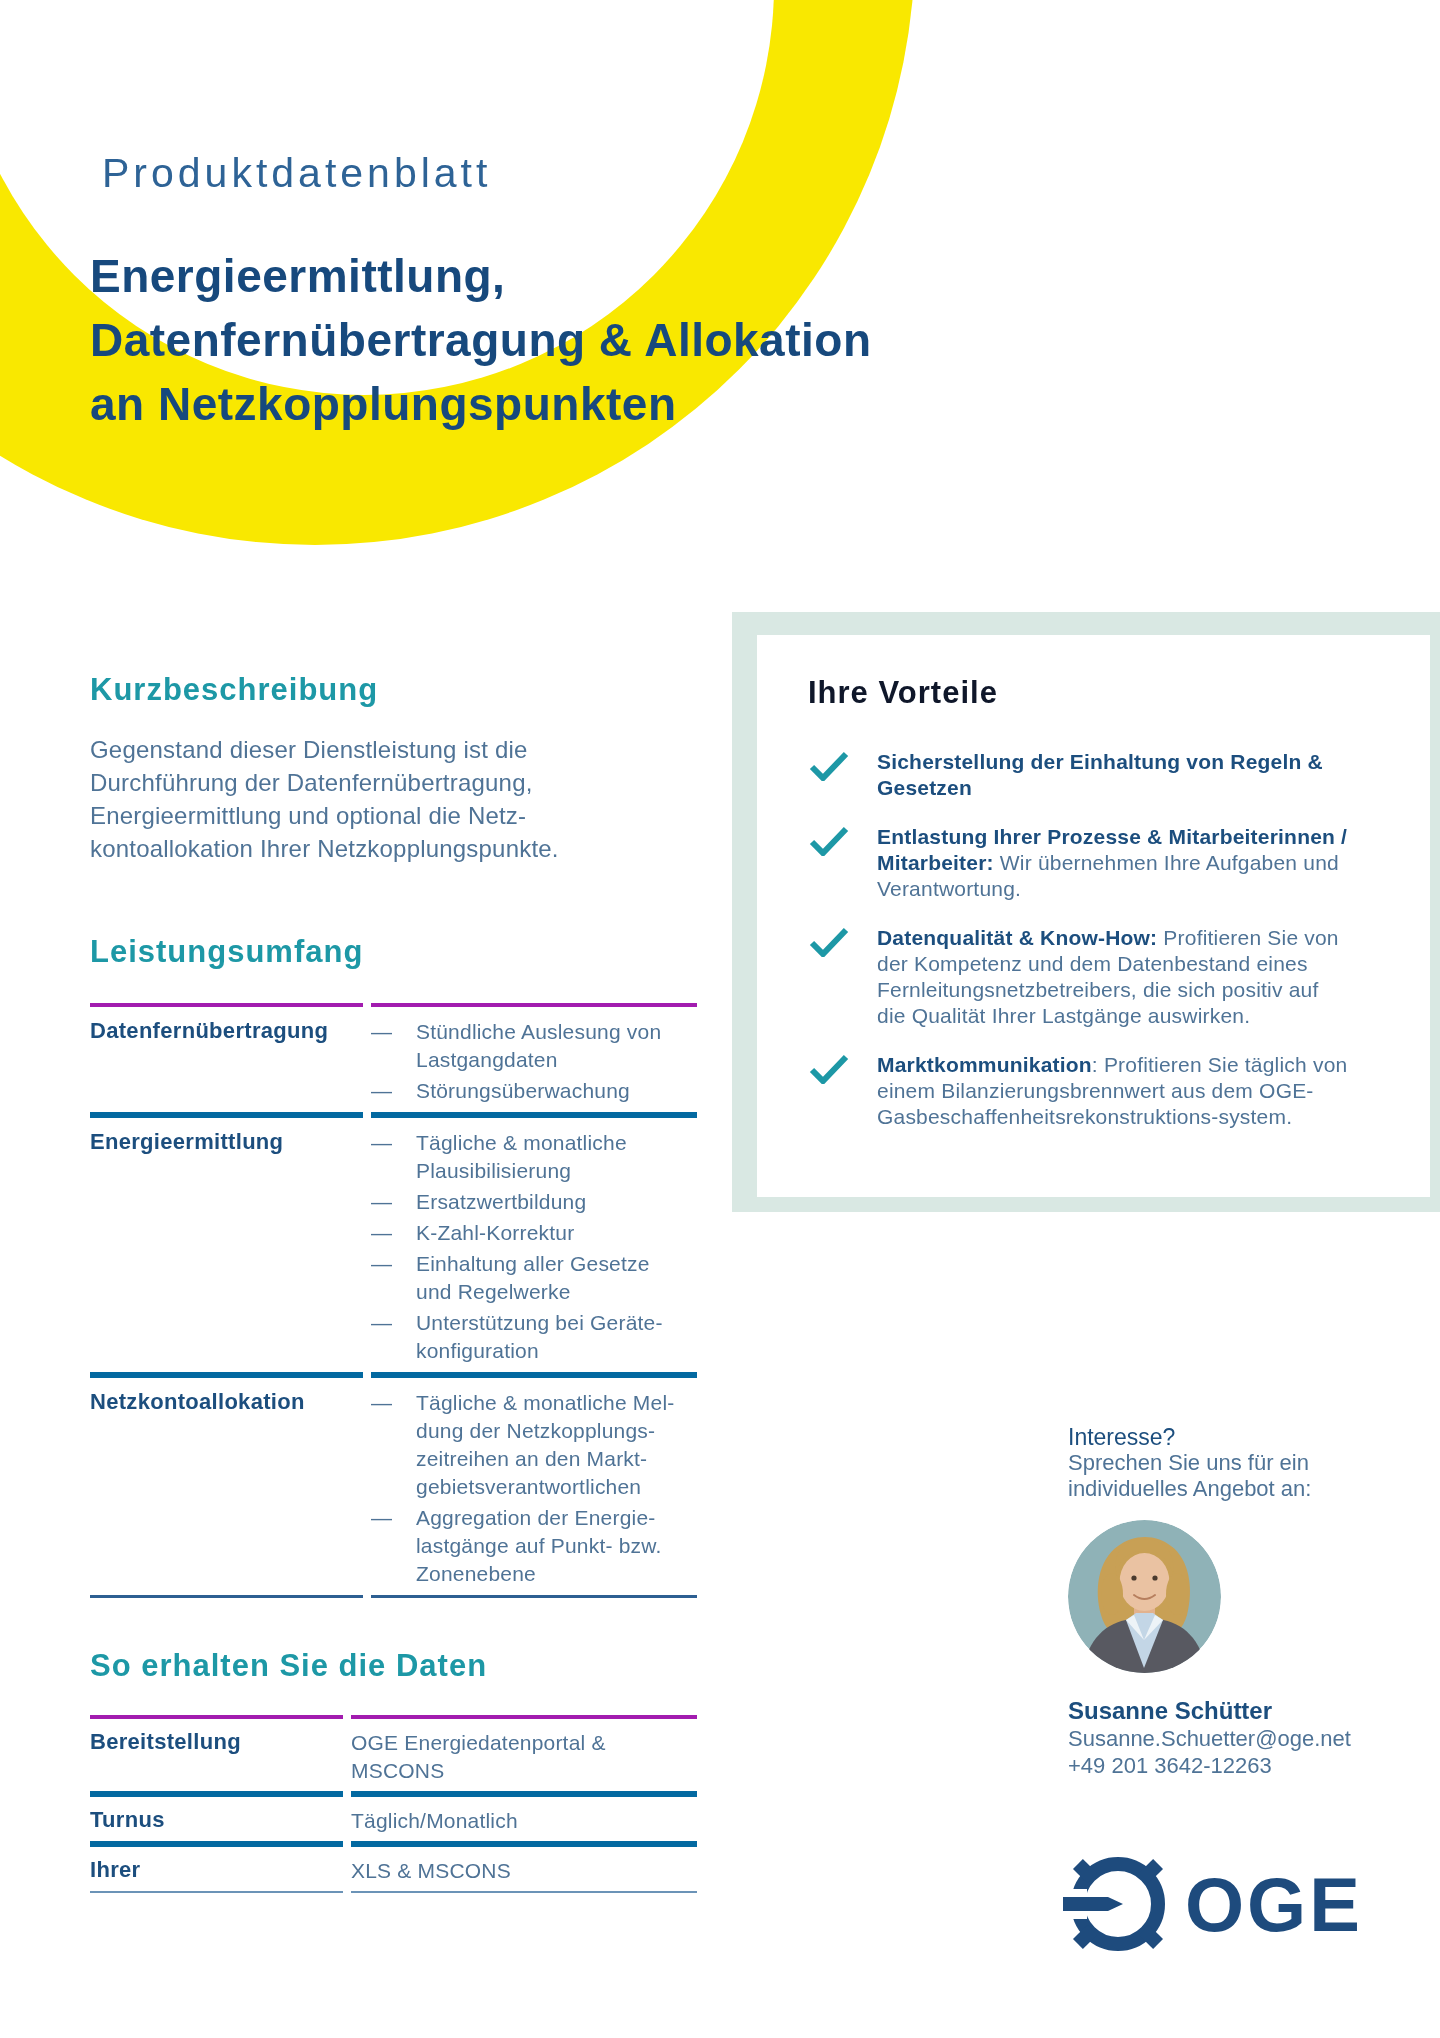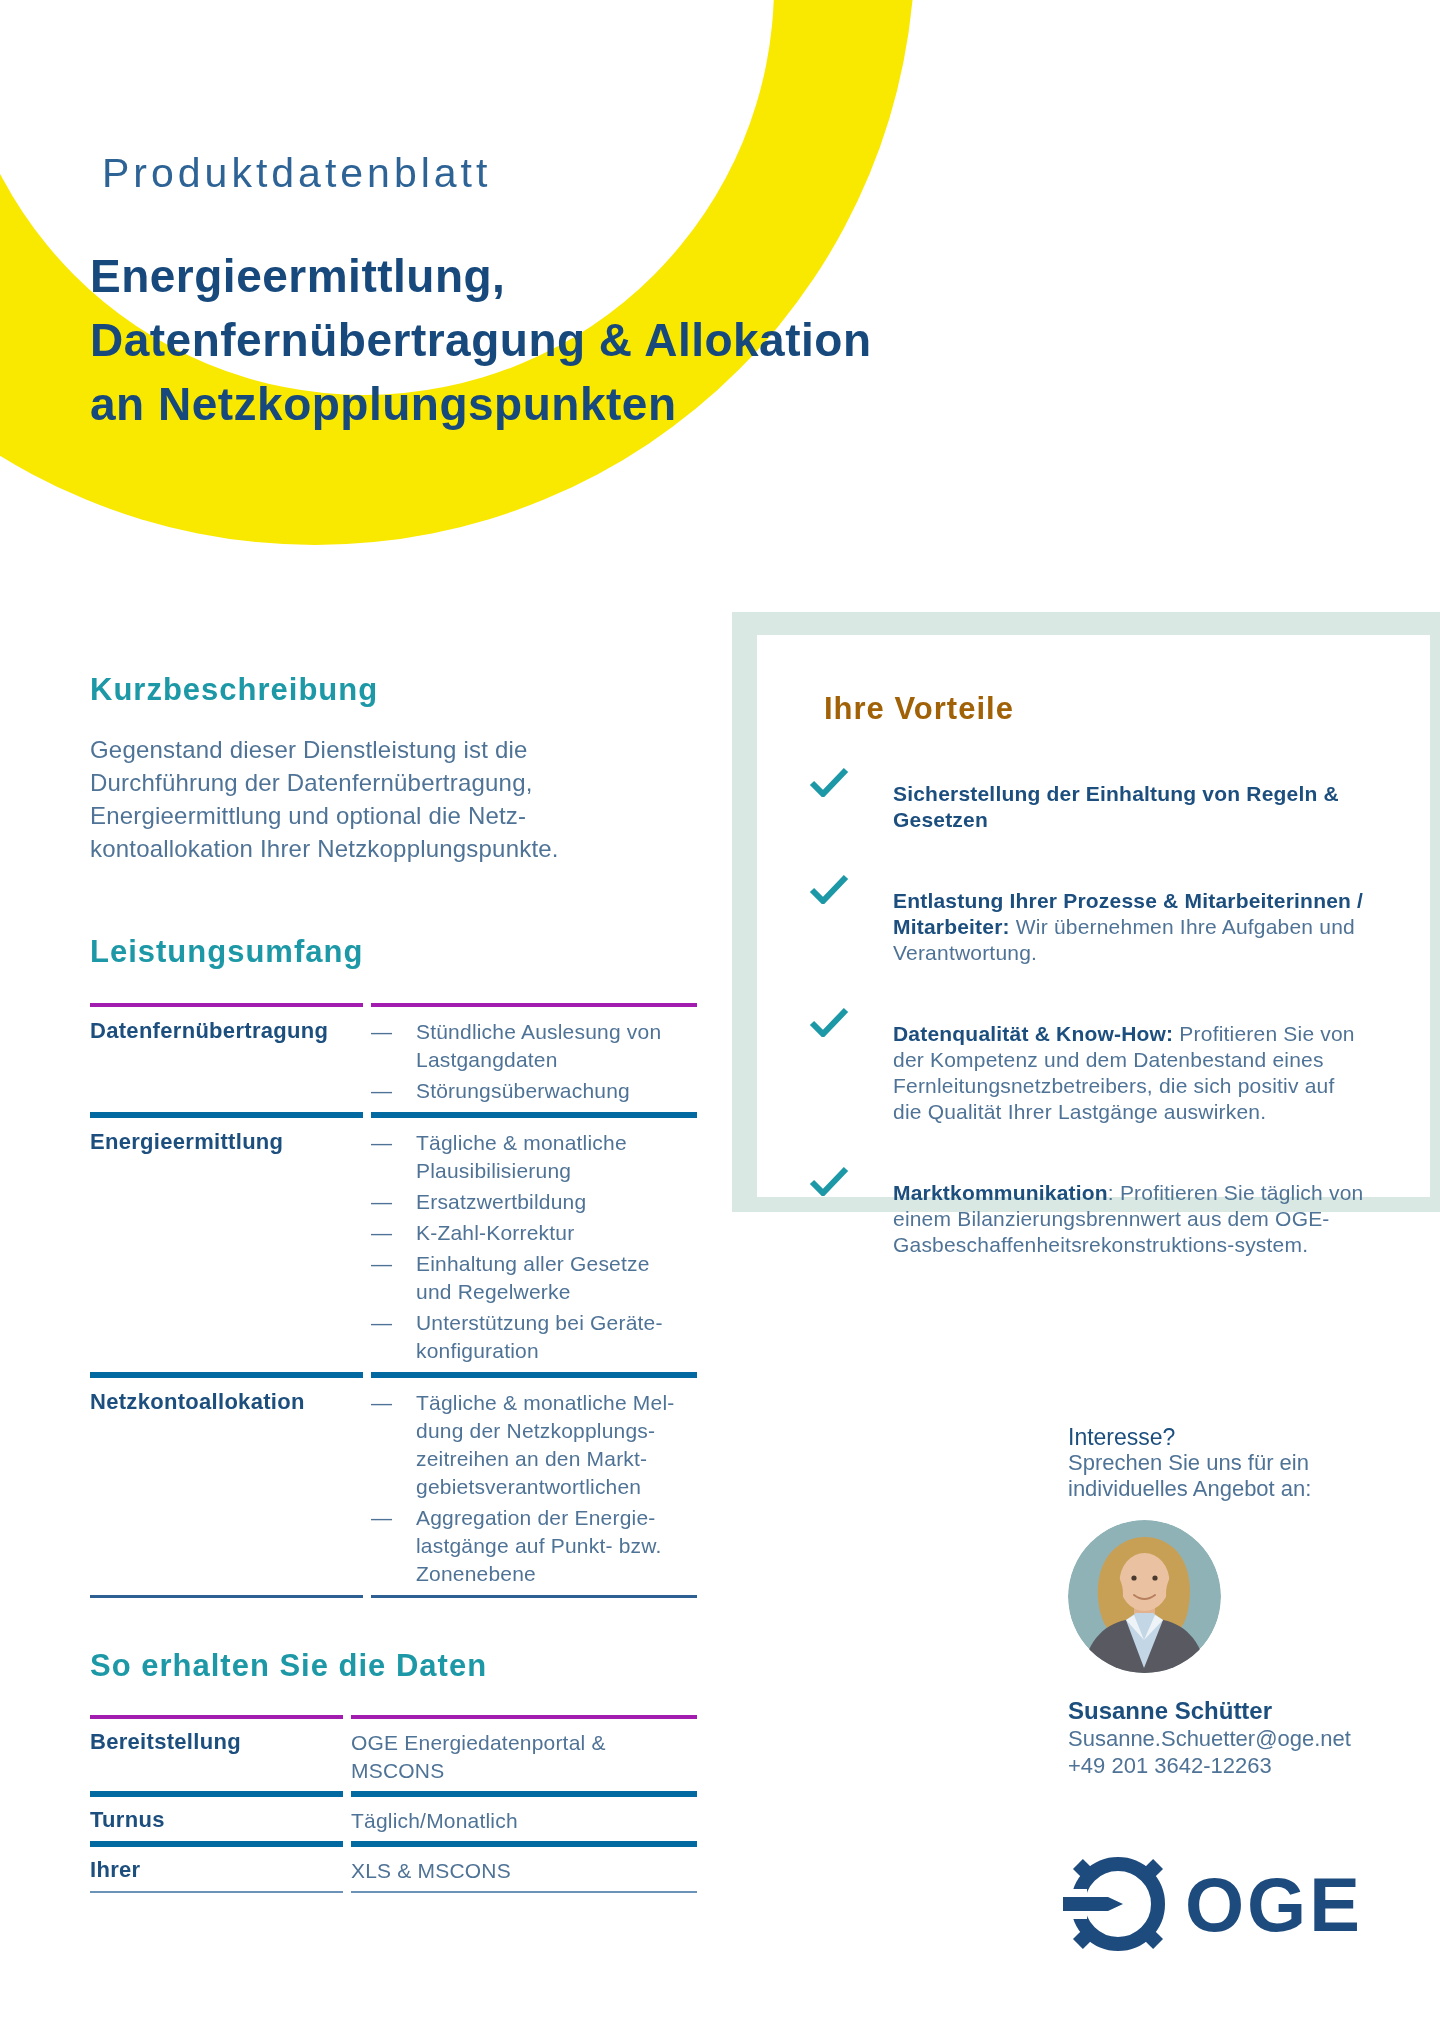--- a/index.html
+++ b/index.html
@@ -42,25 +42,25 @@
   .titem:last-child { margin-bottom:0; }
   .tdash { width:45px; flex:none; font-size:21px; line-height:28px; color:#4F7396; }
   .tlines, .tvalue { font-size:21px; line-height:28px; color:#4F7396; letter-spacing:0.2px; }
 
   
   .panel { position:absolute; left:732px; top:612px; width:708px; height:600px; background:#D9E8E3; }
   .panel-inner {
     position:absolute; left:25px; top:23px; right:10px; bottom:15px; background:#ffffff;
     box-sizing:border-box; padding:40px 0 0 51px;
   }
-  .panel-inner .ph { margin:16px; font-size:31px; font-weight:700; color:#a16207; letter-spacing:1px; }
+  .panel-inner .ph { margin:0; font-size:31px; font-weight:700; color:#0f172a; letter-spacing:1px; }
   .benefits { margin-top:38px; }
   .benefit { display:flex; margin-bottom:23px; }
   .benefit .chk { flex:none; margin:2px 27px 0 0; }
-  .benefit p { margin:16px; width:472px; font-size:21px; line-height:26px; color:#4F7396; letter-spacing:0.2px; }
+  .benefit p { margin:0; width:472px; font-size:21px; line-height:26px; color:#4F7396; letter-spacing:0.2px; }
   .benefit strong { color:#1C4E7E; font-weight:700; }
 
   
   .contact { position:absolute; left:1068px; top:1424px; width:345px; }
   .c-lead { font-size:23px; font-weight:400; color:#1C4E7E; line-height:26px; }
   .c-line { font-size:22px; line-height:26px; color:#4F7396; }
   .photo { width:153px; height:153px; border-radius:50%; overflow:hidden; margin-top:18px; }
   .c-name { margin-top:24px; font-size:24px; font-weight:700; color:#1C4E7E; line-height:28px; }
   .c-email, .c-phone { font-size:22px; line-height:27px; color:#4F7396; }
 

